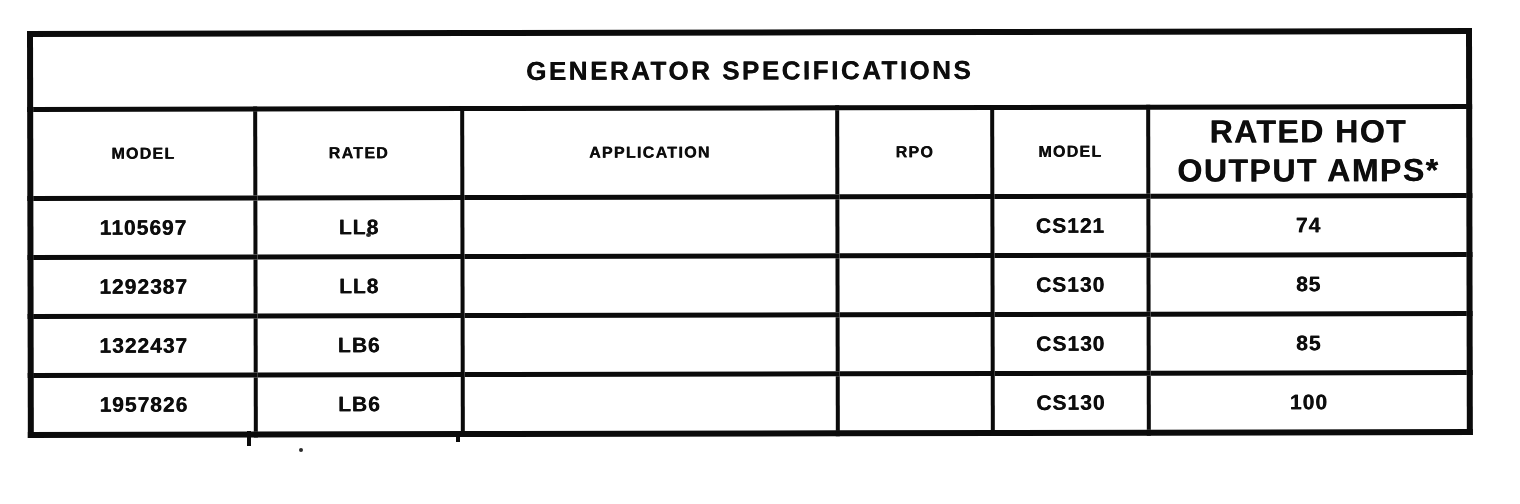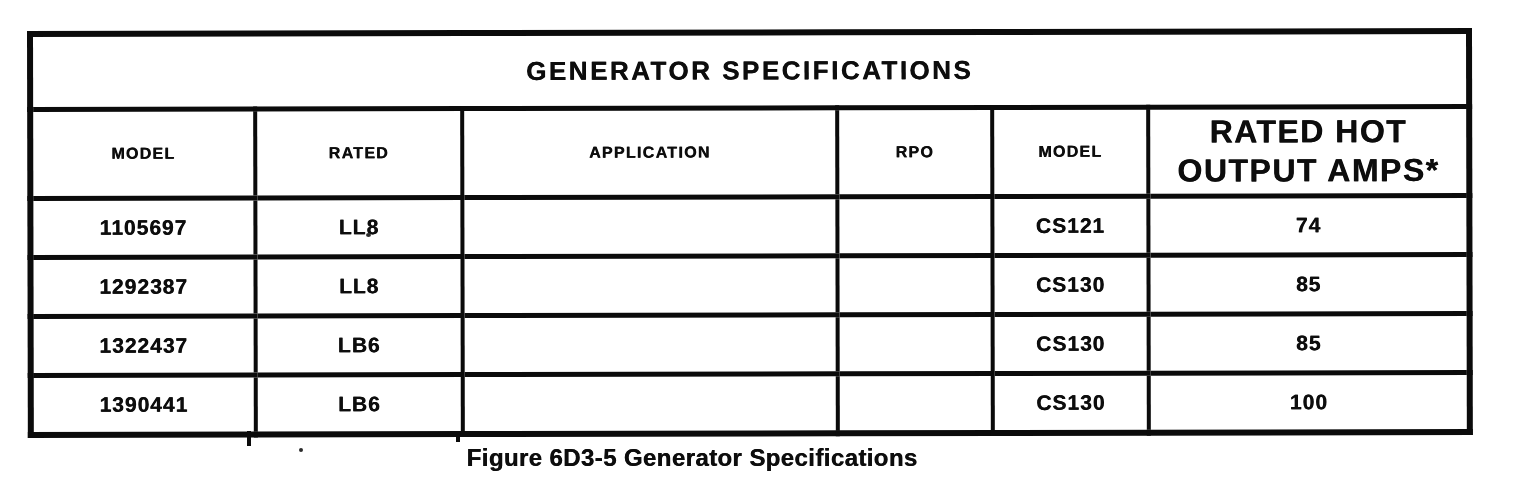--- a/index.html
+++ b/index.html
@@ -145,30 +145,29 @@
       </tr>
       <tr class="data-row">
         <td>1322437</td>
         <td>LB6</td>
         <td></td>
         <td></td>
         <td>CS130</td>
         <td>85</td>
       </tr>
       <tr class="data-row">
-        <td>1390441</td>
+        <td>1957826</td>
         <td>LB6</td>
         <td></td>
         <td></td>
         <td>CS130</td>
         <td>100</td>
       </tr>
     </tbody>
   </table>
 
-  <div class="caption">Figure 6D3-5 Generator Specifications</div>
 
   <div class="tick tick-1"></div>
   <div class="tick tick-2"></div>
   <div class="speck speck-1"></div>
   <div class="speck speck-2"></div>
 
 </div>
 
 </body></html>

